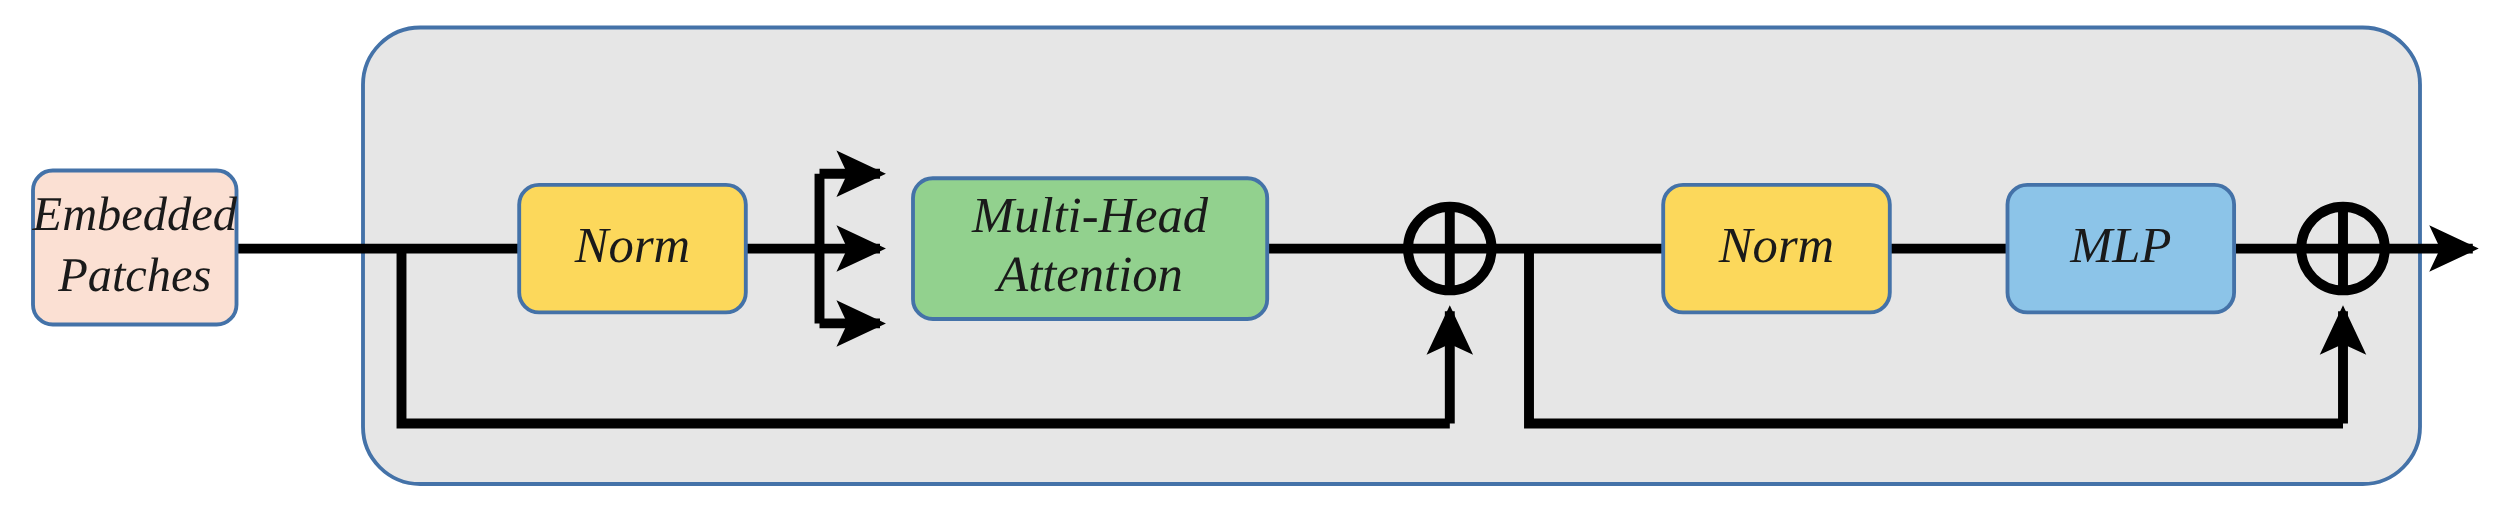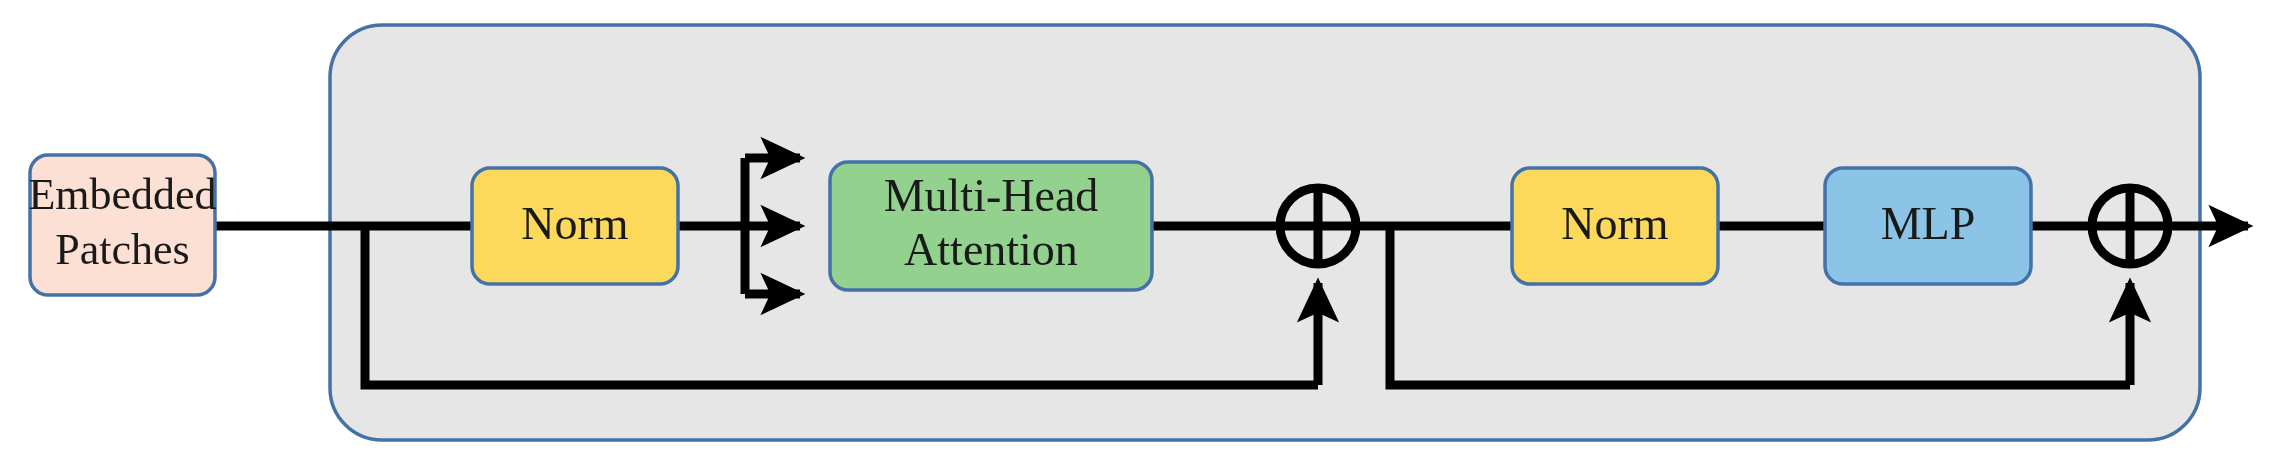--- a/index.html
+++ b/index.html
@@ -3,20 +3,21 @@
 <meta charset="utf-8">
 <title>Transformer Encoder Block</title>
 <style>
   html,body{margin:0;padding:0;background:#ffffff;}
   #stage{
     position:relative;
     width:2276px;height:467px;
     background:#ffffff;
     overflow:hidden;
     font-family:"Liberation Serif","DejaVu Serif",serif;
+    font-style:italic;
   }
   #stage svg{position:absolute;left:0;top:0;width:2276px;height:467px;}
   .blk-text{
     font-family:"Liberation Serif","DejaVu Serif",serif;
     fill:#1a1a1a;
     text-anchor:middle;
     dominant-baseline:middle;
   }
 </style>
 </head>

